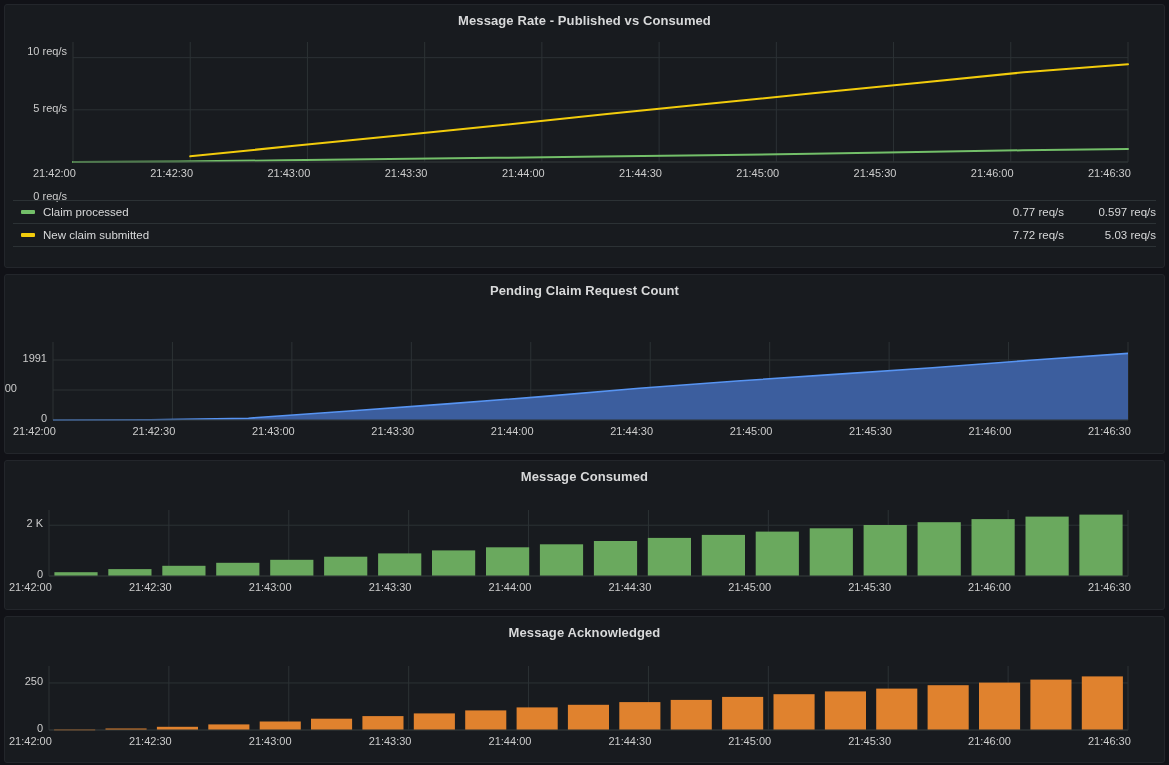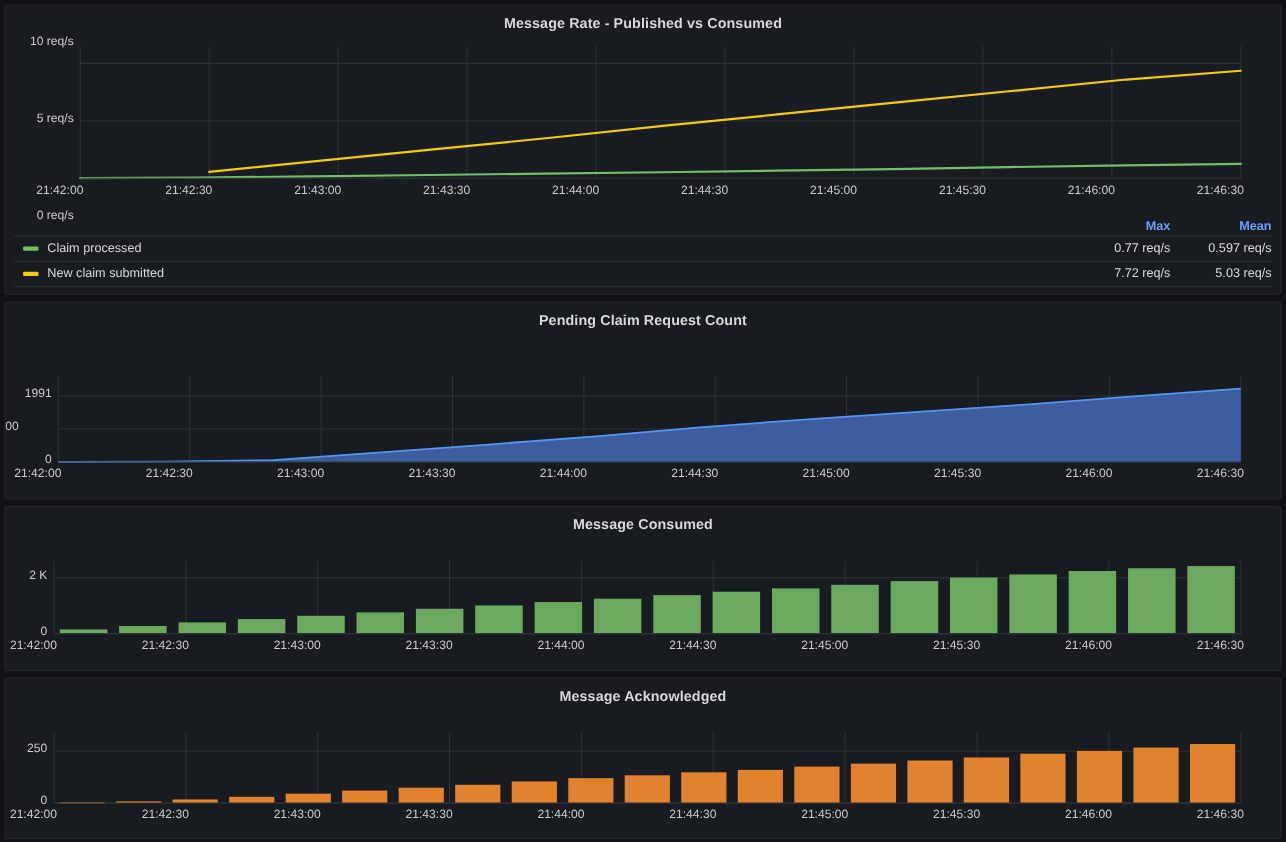--- a/index.html
+++ b/index.html
@@ -87,21 +87,21 @@
 </head>
 <body>
 
 <div id="dashboard">
 
   <div class="panel" id="panel-0" style="height:264px;">
     <div class="panel-title">Message Rate - Published vs Consumed</div>
     <div class="plot-wrap" id="plot0" style="height:160px;">
         <div class="axis-label y-label" style="right: 1097px; top: 126px; margin-top: 36px;">0 req/s</div>
         <div class="axis-label y-label" style="right: 1097px; top: 73.8261px;">5 req/s</div>
-        <div class="axis-label y-label" style="right: 1097px; top: 4px;">10 req/s</div>
+        <div class="axis-label y-label" style="right: 1097px; top: 17px;">10 req/s</div>
         <div class="axis-label x-label" style="left: 28px; width: 80px; top: 139px;">21:42:00</div>
         <div class="axis-label x-label" style="left: 145.222px; width: 80px; top: 139px;">21:42:30</div>
         <div class="axis-label x-label" style="left: 262.444px; width: 80px; top: 139px;">21:43:00</div>
         <div class="axis-label x-label" style="left: 379.667px; width: 80px; top: 139px;">21:43:30</div>
         <div class="axis-label x-label" style="left: 496.889px; width: 80px; top: 139px;">21:44:00</div>
         <div class="axis-label x-label" style="left: 614.111px; width: 80px; top: 139px;">21:44:30</div>
         <div class="axis-label x-label" style="left: 731.333px; width: 80px; top: 139px;">21:45:00</div>
         <div class="axis-label x-label" style="left: 848.556px; width: 80px; top: 139px;">21:45:30</div>
         <div class="axis-label x-label" style="left: 965.778px; width: 80px; top: 139px;">21:46:00</div>
         <div class="axis-label x-label" style="left: 1083px; width: 80px; top: 139px;">21:46:30</div>
@@ -118,24 +118,20 @@
           <line x1="771.3333333333334" x2="771.3333333333334" y1="14" y2="134" stroke="#2c3235" stroke-width="1"></line>
           <line x1="888.5555555555557" x2="888.5555555555557" y1="14" y2="134" stroke="#2c3235" stroke-width="1"></line>
           <line x1="1005.7777777777778" x2="1005.7777777777778" y1="14" y2="134" stroke="#2c3235" stroke-width="1"></line>
           <line x1="1123" x2="1123" y1="14" y2="134" stroke="#2c3235" stroke-width="1"></line>
           <polyline points="68.0,134.0 173.5,133.5 279.0,132.3 384.5,131.1 490.0,129.8 595.5,128.6 701.0,127.2 806.5,125.7 912.0,123.9 1017.5,122.3 1123.0,121.0" fill="none" stroke="#73bf69" stroke-width="2" stroke-linejoin="round" stroke-linecap="round"></polyline>
           <polyline points="185.2,128.3 289.4,117.8 393.6,107.4 497.8,97.0 602.0,86.0 706.2,75.6 810.4,65.1 914.6,54.7 1018.8,44.3 1123.0,36.3" fill="none" stroke="#f2cc0c" stroke-width="2" stroke-linejoin="round" stroke-linecap="round"></polyline>
           <line x1="68" x2="1123" y1="134" y2="134" stroke="#2c3235" stroke-width="1"></line>
         </svg>
       </div>
     <div class="legend" id="legend0" style="top:195px;">
-      <div class="legend-header">
-        <div class="legend-val col-max">Max</div>
-        <div class="legend-val col-mean">Mean</div>
-      </div>
       <div class="legend-row">
         <div class="legend-name">
           <span class="legend-swatch" style="background:#73bf69"></span>
           <span>Claim processed</span>
         </div>
         <div class="legend-val col-max">0.77 req/s</div>
         <div class="legend-val col-mean">0.597 req/s</div>
       </div>
       <div class="legend-row">
         <div class="legend-name">

